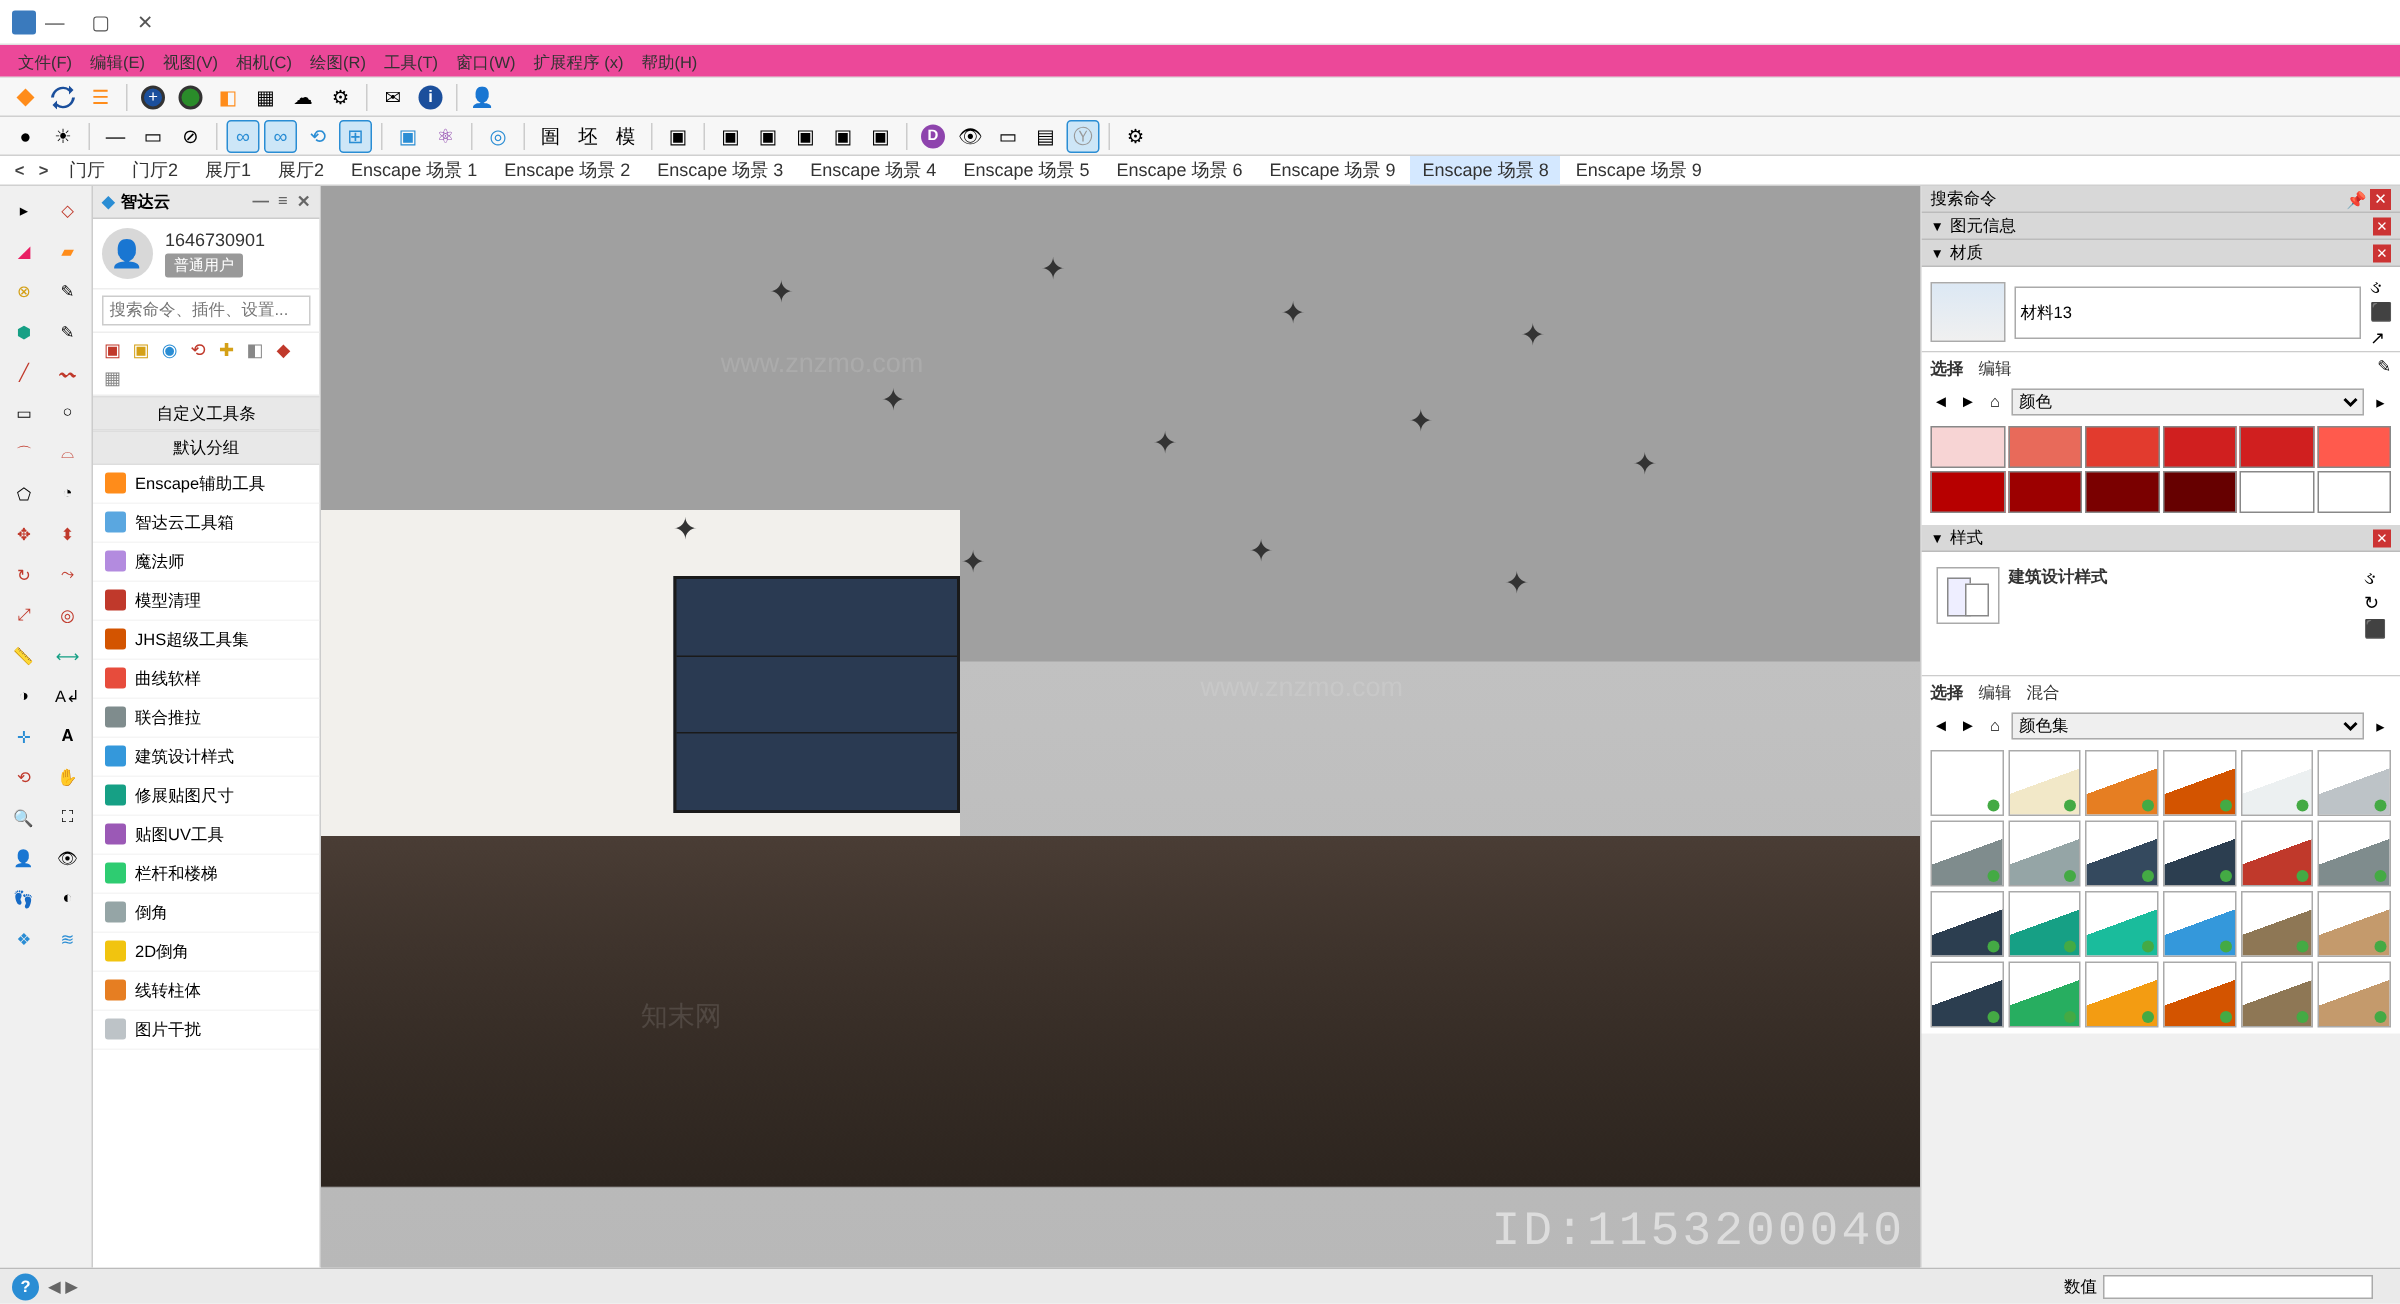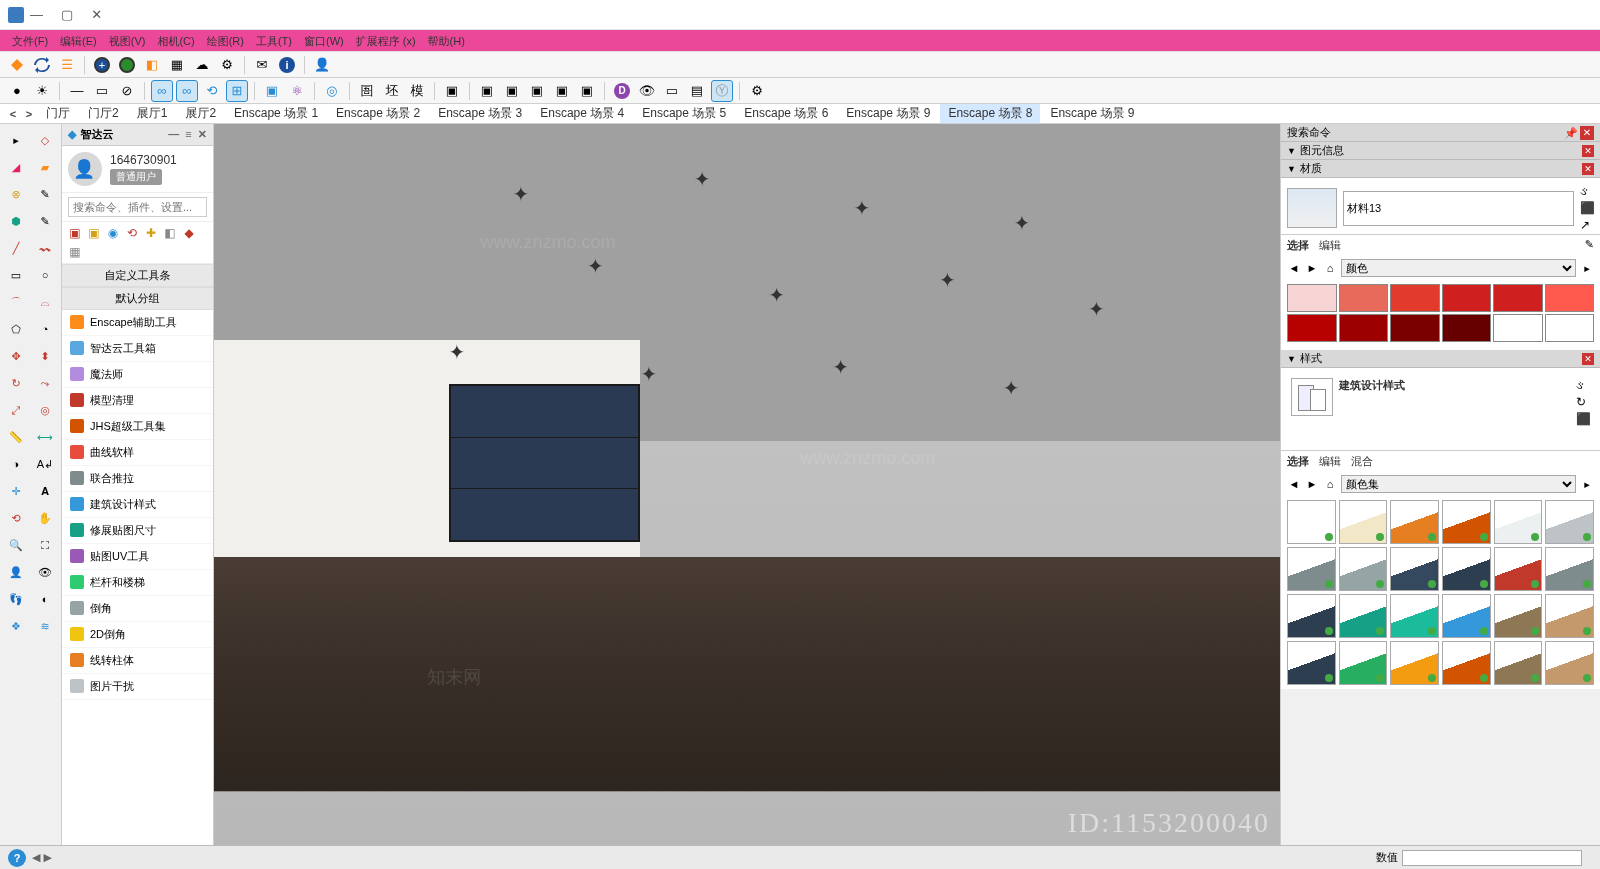--- a/index.html
+++ b/index.html
@@ -44,21 +44,21 @@
 .plugin-item{display:flex;align-items:flex-start;gap:6px;padding:5px 8px;cursor:pointer;border-bottom:1px solid #f5f5f5}
 .plugin-item .pi-icon{width:14px;height:14px;border-radius:2px;flex-shrink:0}
 .viewport{flex:1;background:linear-gradient(#c8c8c8,#b8b8b8);position:relative;overflow:hidden}
 .viewport .floor{position:absolute;left:0;right:0;bottom:0;height:40%;background:linear-gradient(#4a3d35,#2d251f);transform:perspective(800px) rotateX(55deg);transform-origin:top}
 .viewport .ceiling{position:absolute;left:0;right:0;top:0;height:44%;background:#a0a0a0}
 .viewport .wall{position:absolute;left:0;top:30%;width:40%;height:45%;background:#f2f0ec}
 .viewport .shelf{position:absolute;left:22%;top:36%;width:18%;height:22%;background:#2a3a52;border:2px solid #1a1a1a}
 .viewport .shelf::before,.viewport .shelf::after{content:"";position:absolute;left:0;right:0;height:1px;background:#1a1a1a}
 .viewport .shelf::before{top:33%}.viewport .shelf::after{top:66%}
 .viewport .watermark{position:absolute;color:rgba(255,255,255,.12);font-size:18px;pointer-events:none}
-.viewport .overlay-id{position:absolute;right:10px;bottom:6px;color:#ddd;font-size:28px;letter-spacing:2px;font-family:Liberation Serif, serif}
+.viewport .overlay-id{position:absolute;right:10px;bottom:6px;color:#ddd;font-size:32px;letter-spacing:2px;font-family:Liberation Mono, monospace}
 .viewport .star{position:absolute;color:#333;font-size:20px}
 .right-panels{width:320px;background:#f0f0f0;border-left:1px solid #ccc;display:flex;flex-direction:column;overflow:hidden}
 .tray-hdr{height:18px;background:#d8d8d8;display:flex;align-items:center;padding:0 6px;border-bottom:1px solid #bbb}
 .tray-hdr .pin{margin-left:auto;width:12px;height:12px;cursor:pointer;color:#555}
 .tray-hdr .xbtn{width:14px;height:14px;background:#c33;color:#fff;display:flex;align-items:center;justify-content:center;margin-left:4px;font-size:10px;cursor:pointer}
 .sub-hdr{height:18px;background:#d8d8d8;display:flex;align-items:center;padding:0 6px;border-bottom:1px solid #bbb;font-size:11px}
 .sub-hdr .caret{margin-right:4px;font-size:9px}
 .sub-hdr .xbtn{margin-left:auto;width:12px;height:12px;background:#c33;color:#fff;display:flex;align-items:center;justify-content:center;font-size:9px;cursor:pointer}
 .panel-body{background:#fff;padding:6px;border-bottom:1px solid #ccc}
 .entity-empty{height:130px}

